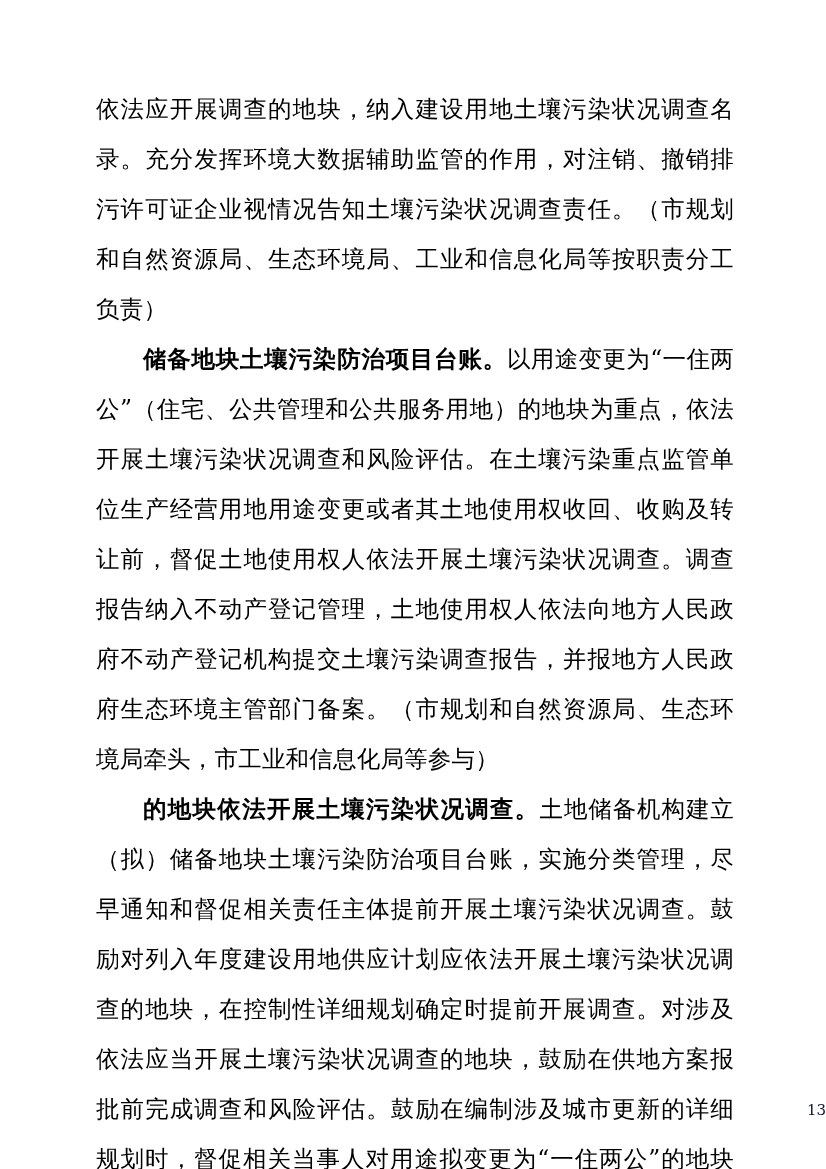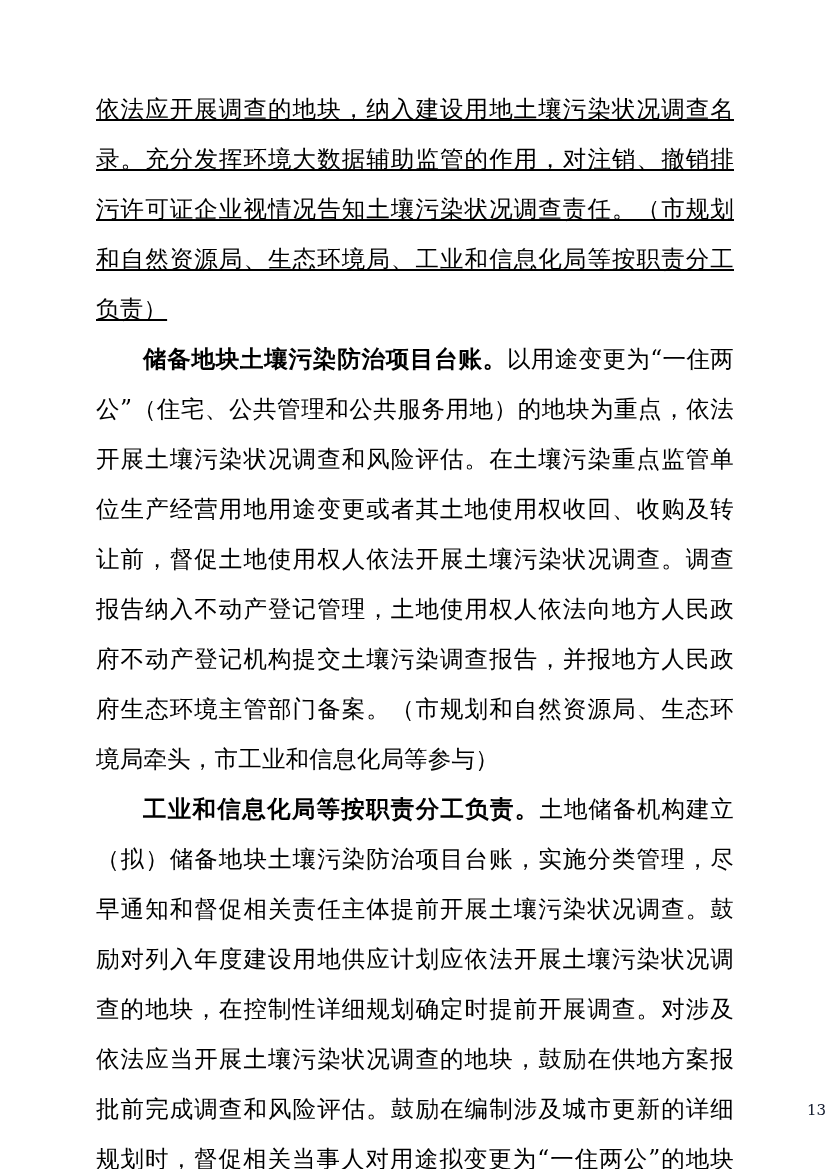--- a/index.html
+++ b/index.html
@@ -28,21 +28,20 @@
     line-height: 50px;
     letter-spacing: 0.2px;
     text-align: justify;
     text-justify: inter-ideograph;
   }
   p {
     margin: 0;
   }
   .para {
     text-indent: 0;
-    text-decoration: underline;
   }
   .para-indent {
     text-indent: 47px;
   }
   .lead {
     font-weight: bold;
     letter-spacing: 0.6px;
   }
   .page-number {
     position: absolute;
@@ -58,18 +57,18 @@
 </head>
 <body>
 
 <div class="page">
   <div class="doc-body">
 
     <p class="para"><span>依法应开展调查的地块，纳入建设用地土壤污染状况调查名录。充分发挥环境大数据辅助监管的作用，对注销、撤销排污许可证企业视情况告知土壤污染状况调查责任。（市规划和自然资源局、生态环境局、工业和信息化局等按职责分工负责）</span></p>
 
     <p class="para-indent"><span class="lead">储备地块土壤污染防治项目台账。</span><span>以用途变更为“一住两公”（住宅、公共管理和公共服务用地）的地块为重点，依法开展土壤污染状况调查和风险评估。在土壤污染重点监管单位生产经营用地用途变更或者其土地使用权收回、收购及转让前，督促土地使用权人依法开展土壤污染状况调查。调查报告纳入不动产登记管理，土地使用权人依法向地方人民政府不动产登记机构提交土壤污染调查报告，并报地方人民政府生态环境主管部门备案。（市规划和自然资源局、生态环境局牵头，市工业和信息化局等参与）</span></p>
 
-    <p class="para-indent"><span class="lead">工业和信息化局等按职责分工负责。</span><span>土地储备机构建立（拟）储备地块土壤污染防治项目台账，实施分类管理，尽早通知和督促相关责任主体提前开展土壤污染状况调查。鼓励对列入年度建设用地供应计划应依法开展土壤污染状况调查的地块，在控制性详细规划确定时提前开展调查。对涉及依法应当开展土壤污染状况调查的地块，鼓励在供地方案报批前完成调查和风险评估。鼓励在编制涉及城市更新的详细规划时，督促相关当事人对用途拟变更为“一住两公”的地块依法开展土壤污染状况调查。（市规划和自然资源局、生态环境局按职责分工负责）</span></p>
+    <p class="para-indent"><span class="lead">的地块依法开展土壤污染状况调查。</span><span>土地储备机构建立（拟）储备地块土壤污染防治项目台账，实施分类管理，尽早通知和督促相关责任主体提前开展土壤污染状况调查。鼓励对列入年度建设用地供应计划应依法开展土壤污染状况调查的地块，在控制性详细规划确定时提前开展调查。对涉及依法应当开展土壤污染状况调查的地块，鼓励在供地方案报批前完成调查和风险评估。鼓励在编制涉及城市更新的详细规划时，督促相关当事人对用途拟变更为“一住两公”的地块依法开展土壤污染状况调查。（市规划和自然资源局、生态环境局按职责分工负责）</span></p>
 
   </div>
 
   <div class="page-number">13</div>
 </div>
 
 </body></html>

